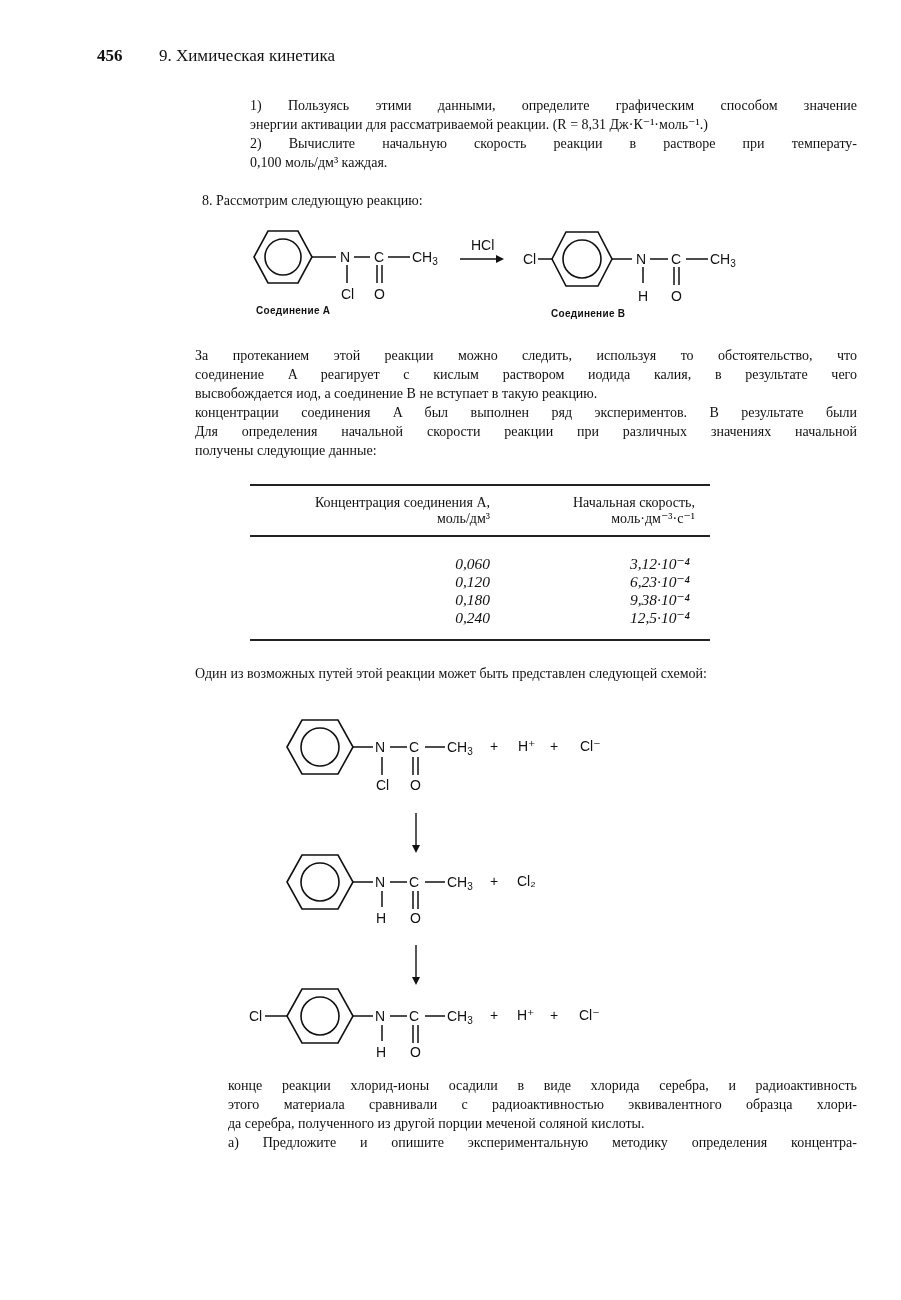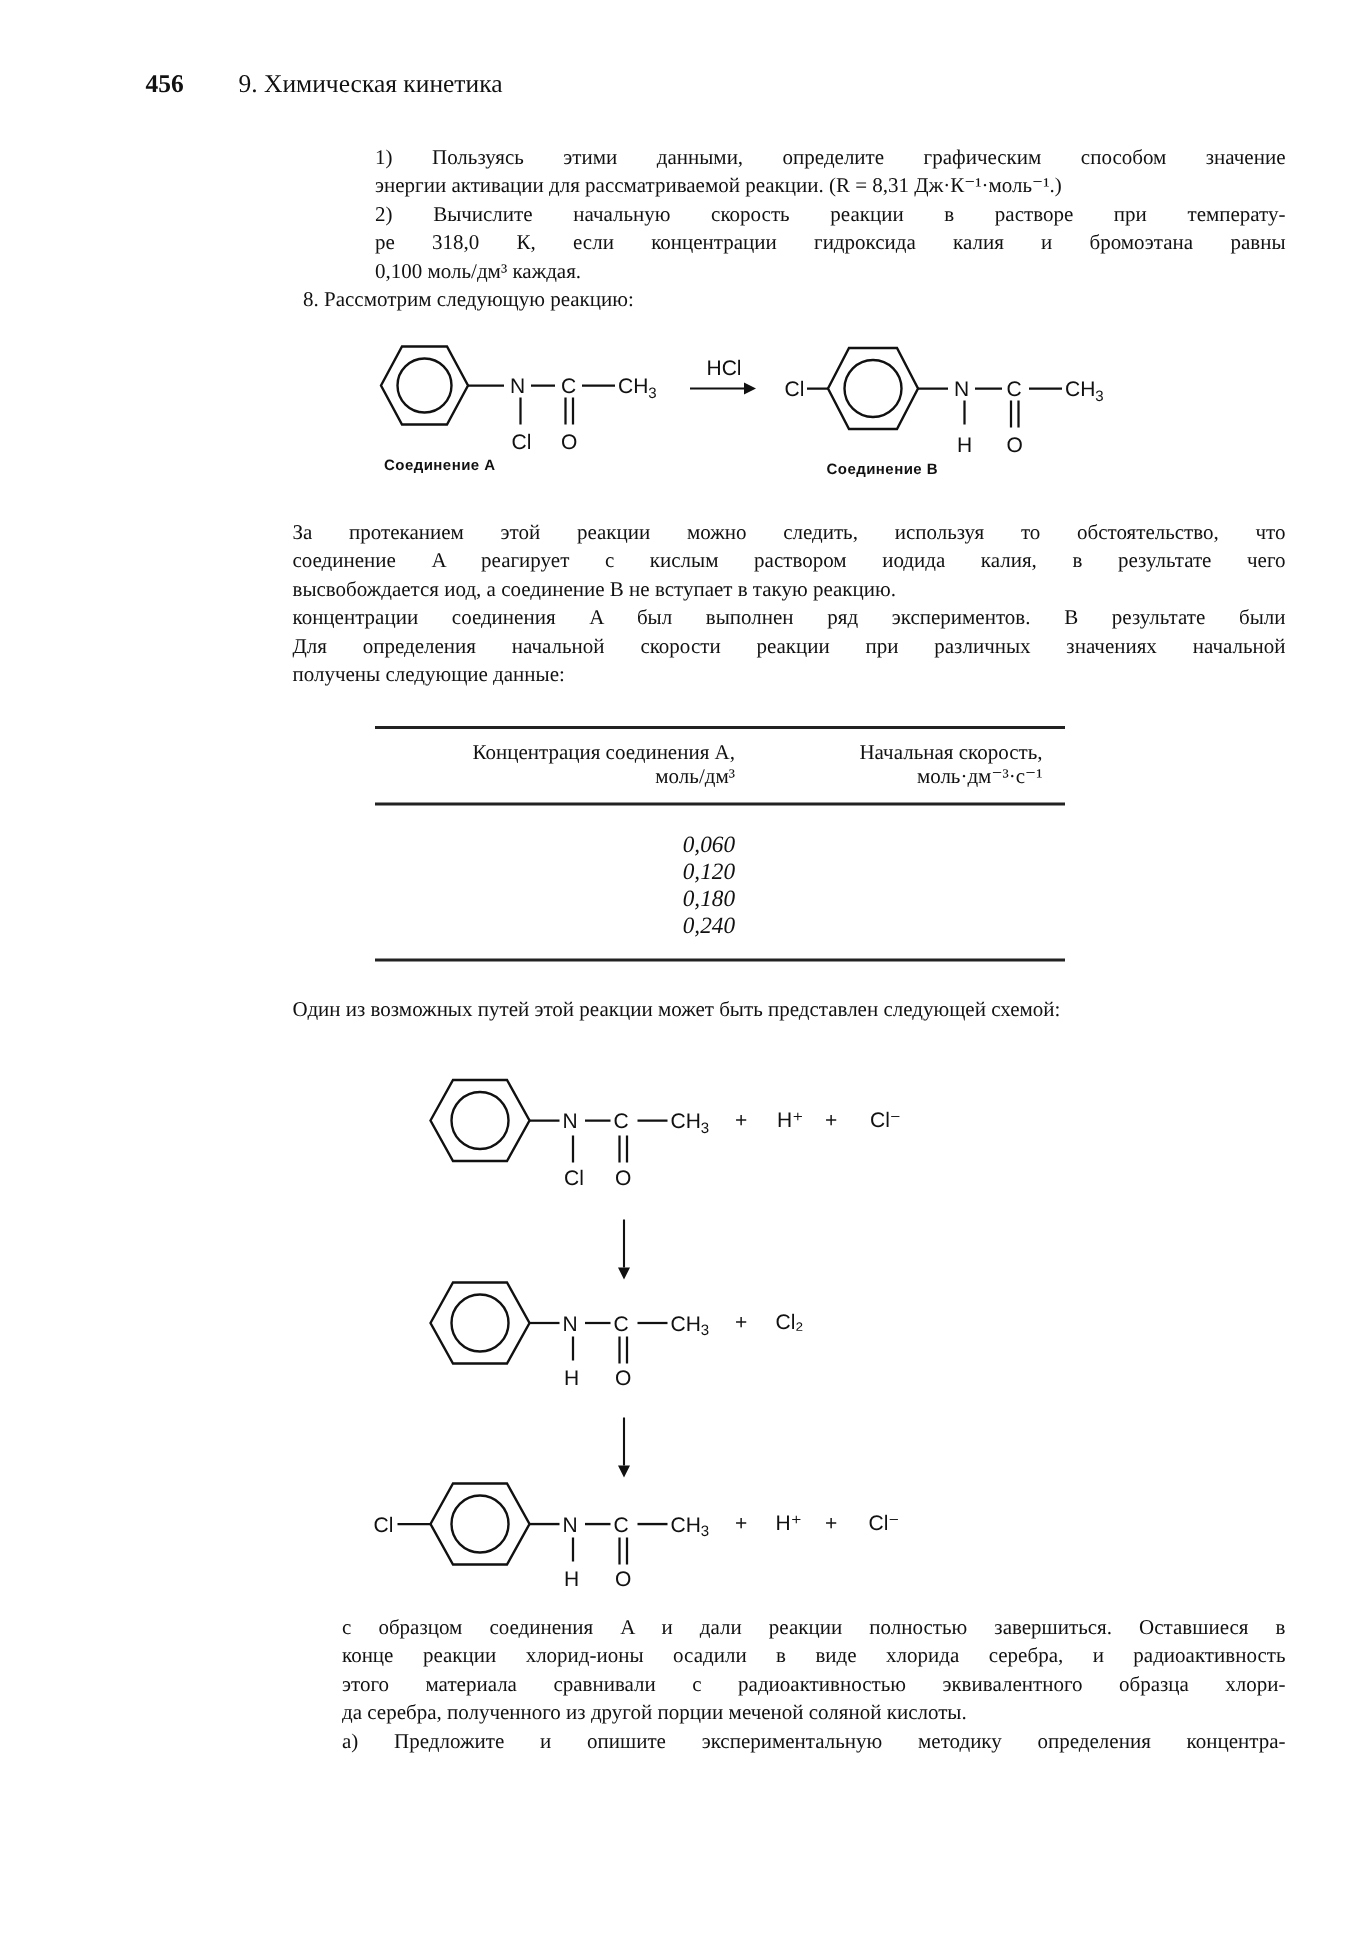--- a/index.html
+++ b/index.html
@@ -31,21 +31,20 @@
   <span class="pgnum">456</span>
   <span class="chap">9. Химическая кинетика</span>
 </div>
 
 <div class="abs para" style="left:250px; top:96px; width:607px;">
   <span class="line">1) Пользуясь этими данными, определите графическим способом значение</span>
   <span class="line last">энергии активации для рассматриваемой реакции. (R = 8,31 Дж·К⁻¹·моль⁻¹.)</span>
 </div>
 <div class="abs para" style="left:250px; top:134px; width:607px;">
   <span class="line">2) Вычислите начальную скорость реакции в растворе при температу-</span>
-  <span class="line">ре 318,0 К, если концентрации гидроксида калия и бромоэтана равны</span>
   <span class="line last">0,100 моль/дм³ каждая.</span>
 </div>
 <div class="abs para" style="left:202px; top:191px; white-space:nowrap;">
   <span>8. Рассмотрим следующую реакцию:</span>
 </div>
 
 <svg class="abs" style="left:240px; top:215px;" width="540" height="120" viewBox="0 0 540 120">
 
   <g stroke="#111" stroke-width="1.6" fill="none">
     <polygon points="14,42 28,16 58,16 72,42 58,68 28,68"></polygon>
@@ -116,20 +115,26 @@
     <div>Начальная скорость,</div>
     <div>моль·дм⁻³·с⁻¹</div>
   </div>
   <div class="rule" style="top:51px;"></div>
 
   <div class="td" style="left:0; width:240px; top:71px;">
     <div>0,060</div>
     <div>0,120</div>
     <div>0,180</div>
     <div>0,240</div>
+  </div>
+  <div class="td" style="left:240px; width:200px; top:71px;">
+    <div>3,12·10⁻⁴</div>
+    <div>6,23·10⁻⁴</div>
+    <div>9,38·10⁻⁴</div>
+    <div>12,5·10⁻⁴</div>
   </div>
   <div class="rule" style="top:155px;"></div>
 </div>
 
 <div class="abs para" style="left:195px; top:664px; white-space:nowrap;">
   <span>Один из возможных путей этой реакции может быть представлен следующей схемой:</span>
 </div>
 
 <svg class="abs" style="left:230px; top:705px;" width="420" height="360" viewBox="0 0 420 360">
 
@@ -206,18 +211,17 @@
   <text x="217" y="316" font-size="14">CH<tspan font-size="10" dy="3">3</tspan></text>
   <text x="146" y="352" font-size="14">H</text>
   <text x="180" y="352" font-size="14">O</text>
   <text x="260" y="315" font-size="14">+</text>
   <text x="287" y="315" font-size="14">H⁺</text>
   <text x="320" y="315" font-size="14">+</text>
   <text x="349" y="315" font-size="14">Cl⁻</text>
 </svg>
 
 <div class="abs para" style="left:228px; top:1076px; width:629px;">
-  <span class="line">с образцом соединения A и дали реакции полностью завершиться. Оставшиеся в</span>
   <span class="line">конце реакции хлорид-ионы осадили в виде хлорида серебра, и радиоактивность</span>
   <span class="line">этого материала сравнивали с радиоактивностью эквивалентного образца хлори-</span>
   <span class="line last">да серебра, полученного из другой порции меченой соляной кислоты.</span>
   <span class="line">а) Предложите и опишите экспериментальную методику определения концентра-</span>
 </div>
 
 </body></html>

